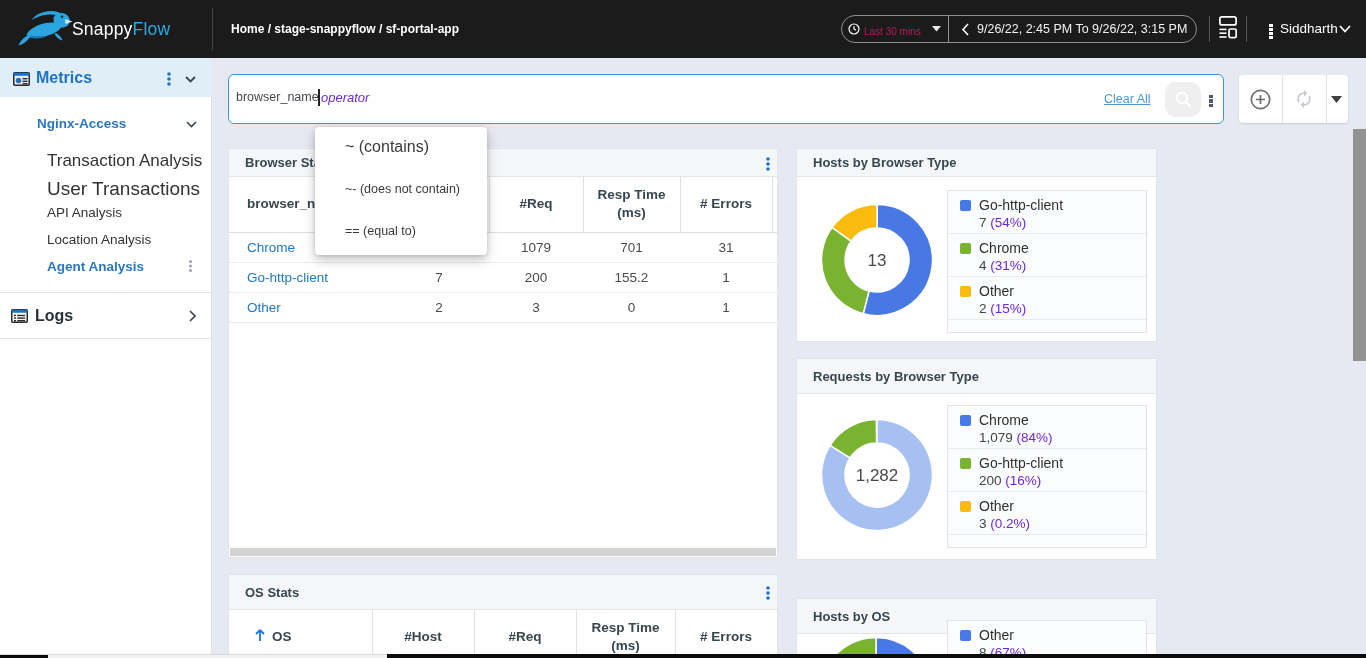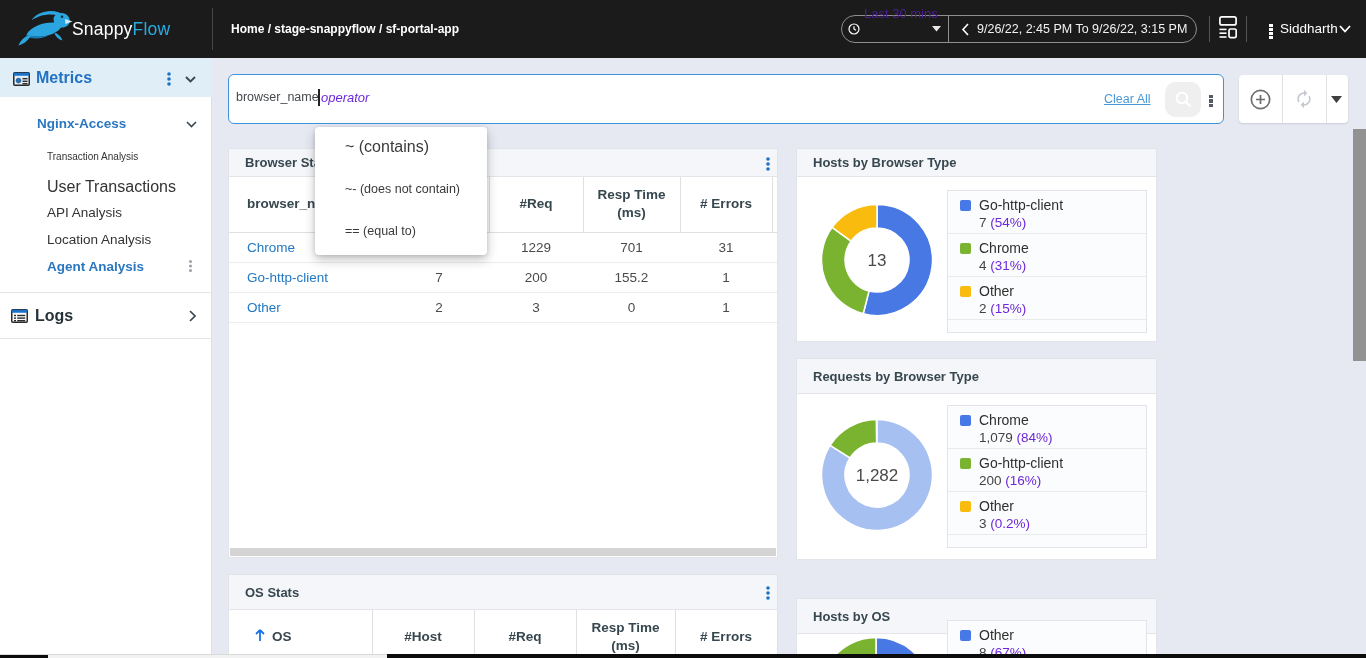--- a/index.html
+++ b/index.html
@@ -41,21 +41,21 @@
 <div class="abs" style="left:72px;top:19px;font-size:17.5px;color:#ffffff;letter-spacing:0.2px;">Snappy<span style="color:#29abe2;">Flow</span></div>
 
 <div class="abs" style="left:231px;top:22px;font-size:12px;font-weight:bold;color:#fff;">Home / stage-snappyflow / sf-portal-app</div>
 
 <div class="abs" style="left:841px;top:15px;width:356px;height:28px;border:1px solid #8f8f8f;border-radius:14px;"></div>
 <div class="abs" style="left:948px;top:15px;width:1px;height:28px;background:#8f8f8f;"></div>
 <svg class="abs" style="left:848px;top:23px;" width="12" height="12" viewBox="0 0 12 12">
       <circle cx="6" cy="6" r="5" fill="none" stroke="#fff" stroke-width="1.2"></circle>
       <path d="M6 3.2 L6 6 L8 7.2" fill="none" stroke="#fff" stroke-width="1.2"></path>
     </svg>
-<div class="abs" style="left:864px;top:6px;font-size:13px;color:#4c1d95;">Last 30 mins</div>
+<div class="abs" style="left:864px;top:26px;font-size:10px;color:#be185d;">Last 30 mins</div>
 <svg class="abs" style="left:932px;top:26px;" width="9" height="5.5" viewBox="0 0 9 5.5">
       <path d="M0 0 L9 0 L4.5 5.5 Z" fill="#e8e8e8"></path>
     </svg>
 <svg class="abs" style="left:961px;top:23px;" width="8" height="13" viewBox="0 0 8 13">
       <path d="M7 1 L2 6.5 L7 12" fill="none" stroke="#fff" stroke-width="1.6"></path>
     </svg>
 <div class="abs" style="left:977px;top:22px;font-size:12.5px;color:#f2f2f2;">9/26/22, 2:45 PM To 9/26/22, 3:15 PM</div>
 
 <div class="abs" style="left:1209px;top:16px;width:1px;height:26px;background:#555;"></div>
 <div class="abs" style="left:1246px;top:16px;width:1px;height:26px;background:#555;"></div>
@@ -92,22 +92,22 @@
       <circle cx="3" cy="13" r="1.8" fill="#1a73c8"></circle>
     </svg>
 <svg class="abs" style="left:185px;top:76px;" width="11" height="7" viewBox="0 0 11 7">
       <path d="M1 1 L5.5 5.5 L10 1" fill="none" stroke="#37474f" stroke-width="1.8"></path>
     </svg>
 
 <div class="abs" style="left:37px;top:116px;font-size:13.5px;font-weight:bold;color:#2a77c0;">Nginx-Access</div>
 <svg class="abs" style="left:186px;top:121px;" width="11" height="7" viewBox="0 0 11 7">
       <path d="M1 1 L5.5 5.5 L10 1" fill="none" stroke="#37474f" stroke-width="1.6"></path>
     </svg>
-<div class="abs" style="left:47px;top:151px;font-size:10px;color:#333;">Transaction Analysis</div>
-<div class="abs" style="left:47px;top:178px;font-size:16px;color:#333;">User Transactions</div>
+<div class="abs" style="left:47px;top:151px;font-size:17px;color:#333;">Transaction Analysis</div>
+<div class="abs" style="left:47px;top:178px;font-size:19px;color:#333;">User Transactions</div>
 <div class="abs" style="left:47px;top:205px;font-size:13.5px;color:#333;">API Analysis</div>
 <div class="abs" style="left:47px;top:232px;font-size:13.5px;color:#333;">Location Analysis</div>
 <div class="abs" style="left:47px;top:259px;font-size:13.5px;font-weight:bold;color:#2a77c0;">Agent Analysis</div>
 <svg class="abs" style="left:188px;top:259px;" width="5" height="14" viewBox="0 0 5 14">
       <circle cx="2.5" cy="2.5" r="1.5" fill="#9aa0a6"></circle>
       <circle cx="2.5" cy="7" r="1.5" fill="#9aa0a6"></circle>
       <circle cx="2.5" cy="11.5" r="1.5" fill="#9aa0a6"></circle>
     </svg>
 
 <div class="abs" style="left:0;top:292px;width:212px;height:1px;background:#e4e4e4;"></div>
@@ -176,21 +176,21 @@
             <th class="fst">browser_name</th>
             <th>#Host</th>
             <th>#Req</th>
             <th>Resp Time<br>(ms)</th>
             <th># Errors</th>
             <th style="border-right:none;"></th>
           </tr>
     <tr>
             <td class="lnk">Chrome</td>
             <td>4</td>
-            <td>1229</td>
+            <td>1079</td>
             <td>701</td>
             <td>31</td>
             <td></td>
           </tr>
     <tr>
             <td class="lnk">Go-http-client</td>
             <td>7</td>
             <td>200</td>
             <td>155.2</td>
             <td>1</td>

